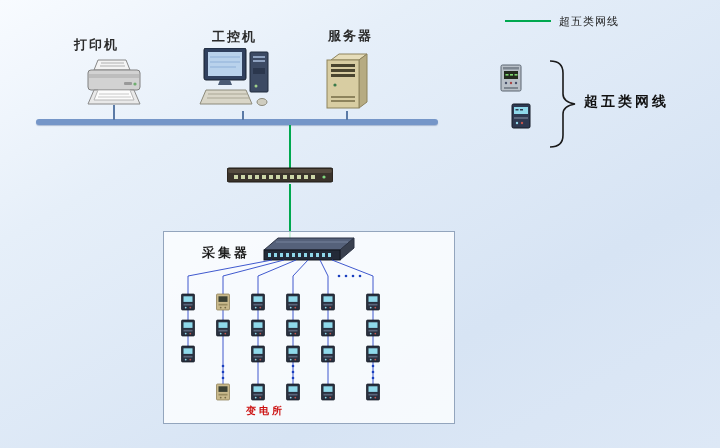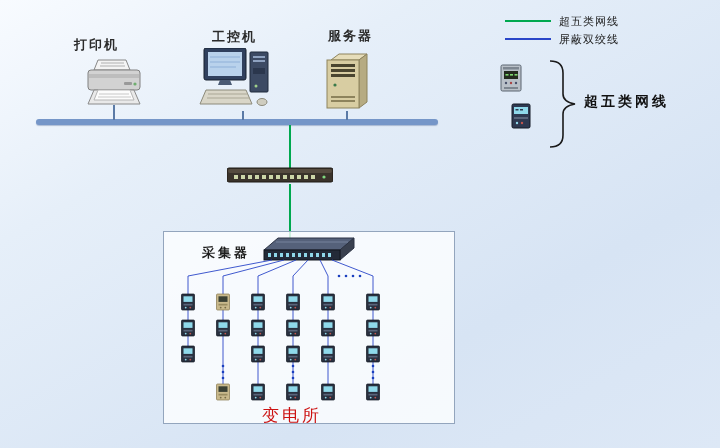--- a/index.html
+++ b/index.html
@@ -13,36 +13,32 @@
   .dev-label{ position:absolute; font-size:13px; font-weight:700; color:#2b2b2b; letter-spacing:2px; white-space:nowrap; }
   .legend{ position:absolute; left:505px; top:12px; }
   .legend-row{ display:flex; align-items:center; gap:8px; height:18px; }
   .legend-line{ width:46px; height:2px; display:inline-block; background:#888; }
   .legend-label{ font-size:11px; color:#1c1c1c; letter-spacing:1px; white-space:nowrap; }
   .hline,.vline{ position:absolute; background:#5b7aa6; }
   .bus{ position:absolute; left:36px; top:119px; width:402px; height:6px; border-radius:3px; background:#7596c8; box-shadow:0 1px 1px rgba(60,90,140,.35); }
   .cbox{ position:absolute; left:163px; top:231px; width:292px; height:193px; border:1px solid #93a5bd; background:rgba(253,254,255,.82); }
   .cbox-svg{ position:absolute; left:0; top:0; }
   .collector-label{ position:absolute; left:38px; top:12px; font-size:13px; font-weight:700; color:#1d1d1d; letter-spacing:3px; }
-  .station-label{ position:absolute; left:98px; top:172px; font-size:17px; font-weight:400; color:#cc1111; letter-spacing:3px; }
+  .station-label{ position:absolute; left:82px; top:172px; font-size:10px; font-weight:700; color:#cc1111; letter-spacing:3px; }
   .sm-label{ position:absolute; left:584px; top:93px; font-size:14px; font-weight:700; color:#111; letter-spacing:3px; white-space:nowrap; }
 </style>
 </head>
 <body>
 
 <div class="stage">
 
   <div class="legend">
     <div class="legend-row">
       <span class="legend-line" style="background: rgb(0, 168, 79);"></span>
       <span class="legend-label">超五类网线</span>
-    </div>
-    <div class="legend-row">
-      <span class="legend-line" style="background: rgb(42, 70, 200);"></span>
-      <span class="legend-label">屏蔽双绞线</span>
     </div>
   </div>
 
   <div class="dev-label" style="left:74px;top:36px">打印机</div>
   <div class="dev-label" style="left:212px;top:28px">工控机</div>
   <div class="dev-label" style="left:328px;top:27px">服务器</div>
 
   <svg class="icon" style="left:84px;top:58px" width="62" height="50" viewBox="0 0 62 50">
     <polygon points="14,2 42,2 46,12 10,12" fill="#f4f4f4" stroke="#888" stroke-width="1"></polygon>
     <line x1="17" y1="5" x2="40" y2="5" stroke="#b0b0b0"></line>

